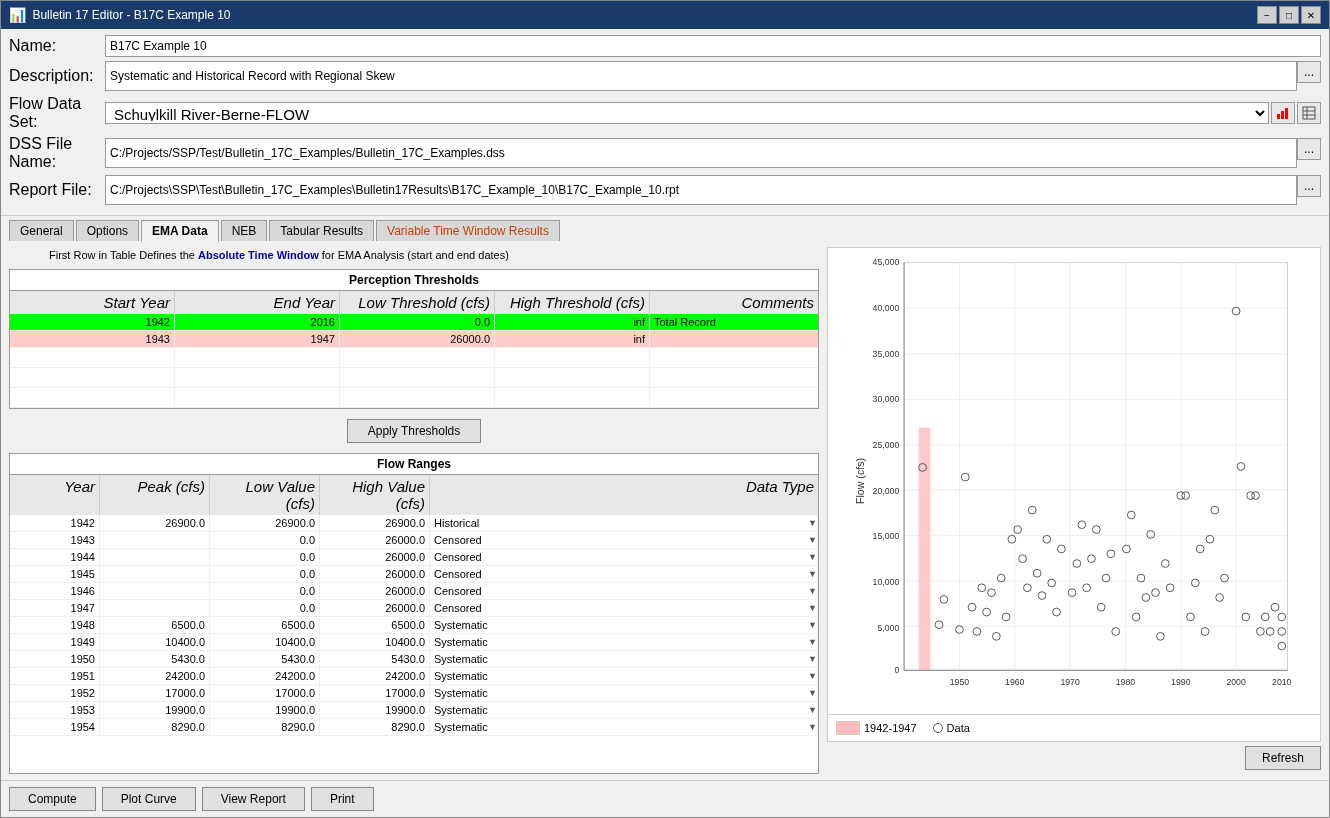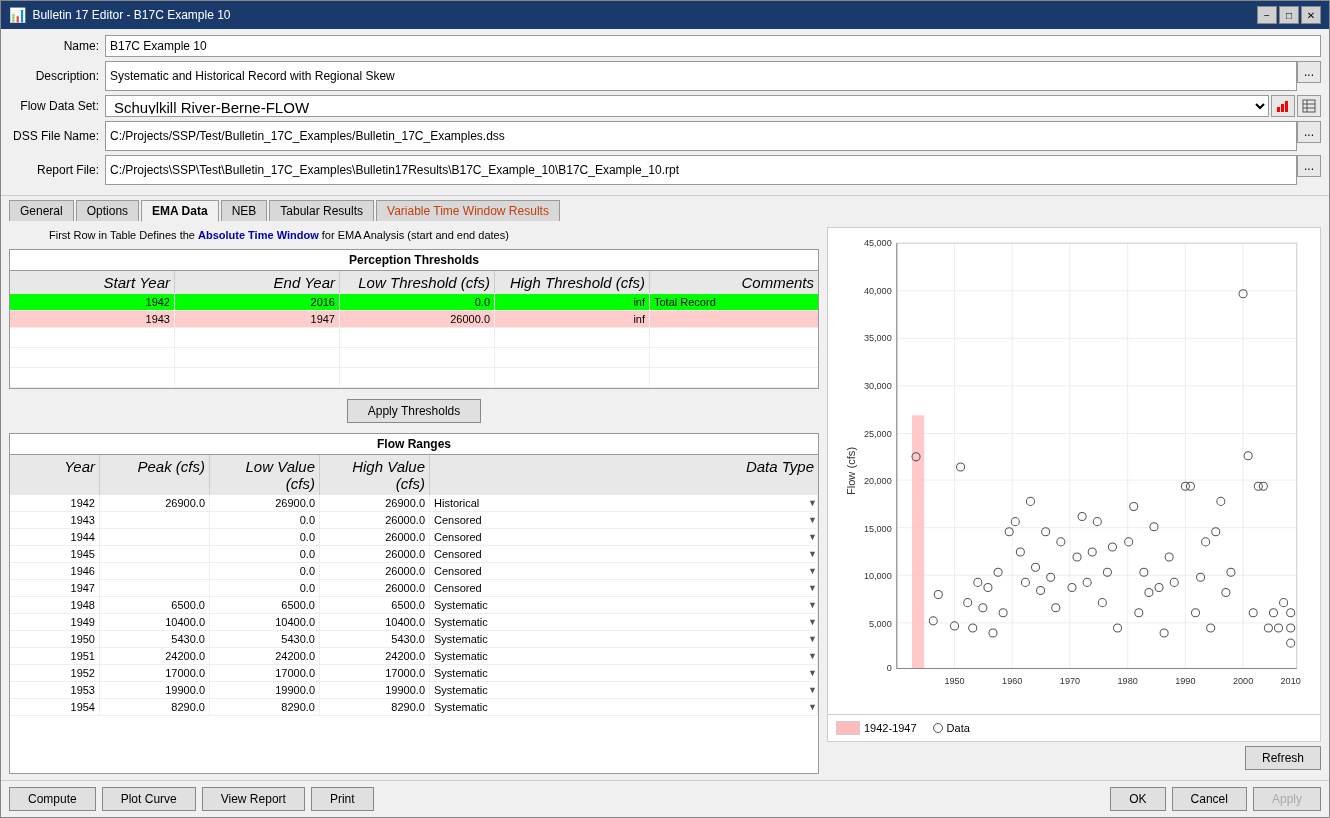--- a/index.html
+++ b/index.html
@@ -8,21 +8,21 @@
     .window { width: 1330px; height: 818px; background: #f0f0f0; border: 1px solid #888; display: flex; flex-direction: column; }
     
     .title-bar { background: #1a3a6b; color: white; padding: 4px 8px; display: flex; align-items: center; justify-content: space-between; height: 28px; }
     .title-bar-left { display: flex; align-items: center; gap: 6px; }
     .title-bar-title { font-size: 12px; font-weight: normal; }
     .title-bar-controls { display: flex; gap: 2px; }
     .title-btn { width: 20px; height: 18px; background: #d0d0d0; border: 1px solid #888; cursor: pointer; font-size: 10px; display: flex; align-items: center; justify-content: center; color: #000; }
     
     .form-area { padding: 6px 8px; background: #f0f0f0; border-bottom: 1px solid #ccc; }
     .form-row { display: flex; align-items: center; margin-bottom: 4px; gap: 6px; }
-    .form-label { width: 90px; text-align: right; font-size: 12px; flex-shrink: 0; }
+    .form-label { width: 90px; text-align: left; font-size: 16px; flex-shrink: 0; }
     .form-input { flex: 1; height: 22px; border: 1px solid #999; padding: 2px 4px; font-size: 12px; background: white; }
     .form-input-with-btn { display: flex; flex: 1; }
     .form-input-with-btn input { flex: 1; height: 30px; border: 1px solid #999; padding: 2px 4px; font-size: 12px; background: white; }
     .btn-dots { width: 24px; height: 22px; border: 1px solid #999; background: #e8e8e8; cursor: pointer; font-size: 12px; display: flex; align-items: center; justify-content: center; }
     .form-select-row { display: flex; flex: 1; gap: 2px; }
     .form-select { flex: 1; height: 22px; border: 1px solid #999; padding: 2px 4px; font-size: 15px; background: white; }
     .icon-btn { width: 24px; height: 22px; border: 1px solid #999; background: #e8e8e8; cursor: pointer; display: flex; align-items: center; justify-content: center; }
     
     .tabs { display: flex; padding: 4px 8px 0; gap: 2px; }
     .tab { padding: 3px 10px; border: 1px solid #999; border-bottom: none; background: #d8d8d8; cursor: pointer; font-size: 12px; }
@@ -529,19 +529,14 @@
     </div>
   </div>
 
   <div class="bottom-bar">
     <div class="bottom-left">
       <button class="bottom-btn">Compute</button>
       <button class="bottom-btn">Plot Curve</button>
       <button class="bottom-btn">View Report</button>
       <button class="bottom-btn">Print</button>
     </div>
-    <div class="bottom-right">
-      <button class="bottom-btn">OK</button>
-      <button class="bottom-btn">Cancel</button>
-      <button class="bottom-btn disabled">Apply</button>
-    </div>
   </div>
 </div>
 
 </body></html>

